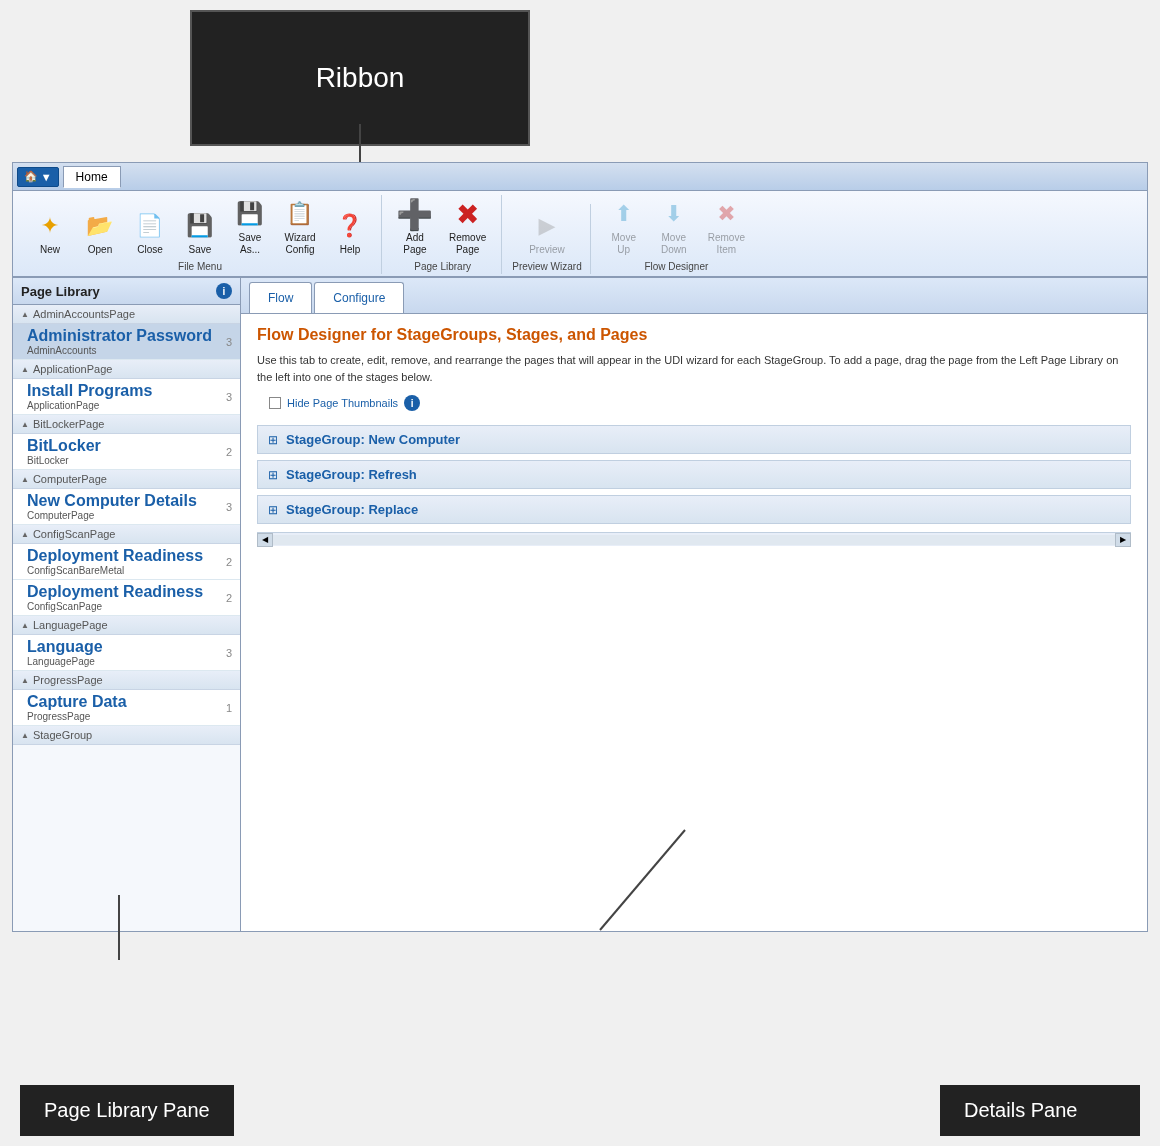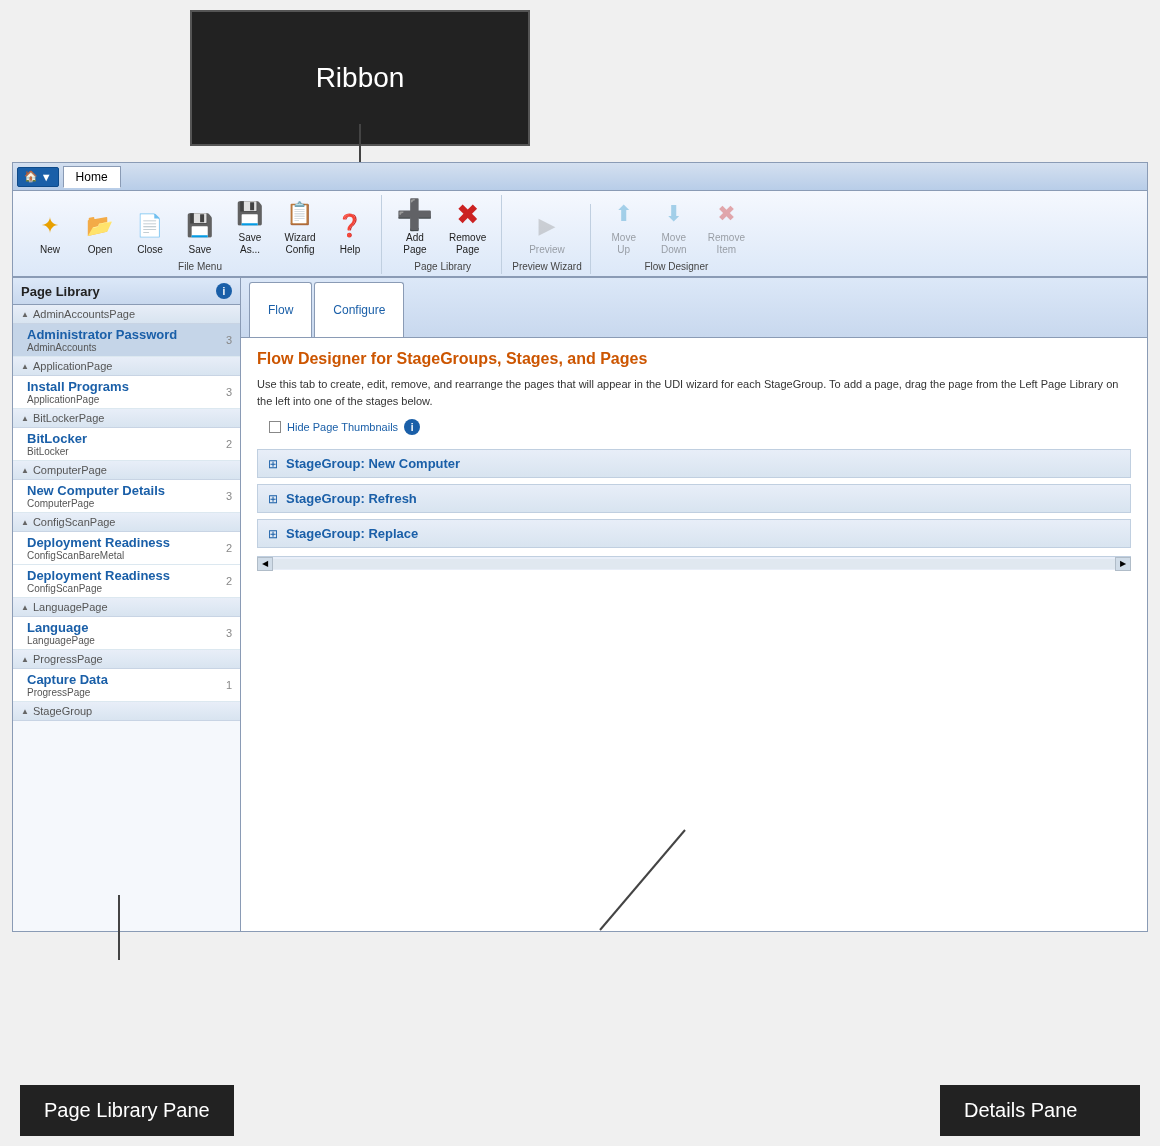--- a/index.html
+++ b/index.html
@@ -239,21 +239,21 @@
 
     .lib-item.selected {
       background: #c5d5e8;
     }
 
     .lib-item-content {
       flex: 1;
     }
 
     .lib-item-name {
-      font-size: 13px;
+      font-size: 16px;
       font-weight: bold;
       color: #1a5fa8;
     }
 
     .lib-item-sub {
       font-size: 10px;
       color: #555;
     }
 
     .lib-item-count {
@@ -274,21 +274,21 @@
     
     .tabs-bar {
       display: flex;
       background: linear-gradient(to bottom, #dce8f8 0%, #c8d8ee 100%);
       border-bottom: 1px solid #8a9bb5;
       padding-top: 4px;
       padding-left: 8px;
     }
 
     .tab {
-      padding: 20px 18px;
+      padding: 8px 18px;
       font-size: 12px;
       cursor: pointer;
       border: 1px solid #8a9bb5;
       border-bottom: none;
       background: white;
       color: #1a5fa8;
       margin-right: 2px;
       border-radius: 3px 3px 0 0;
     }
 

